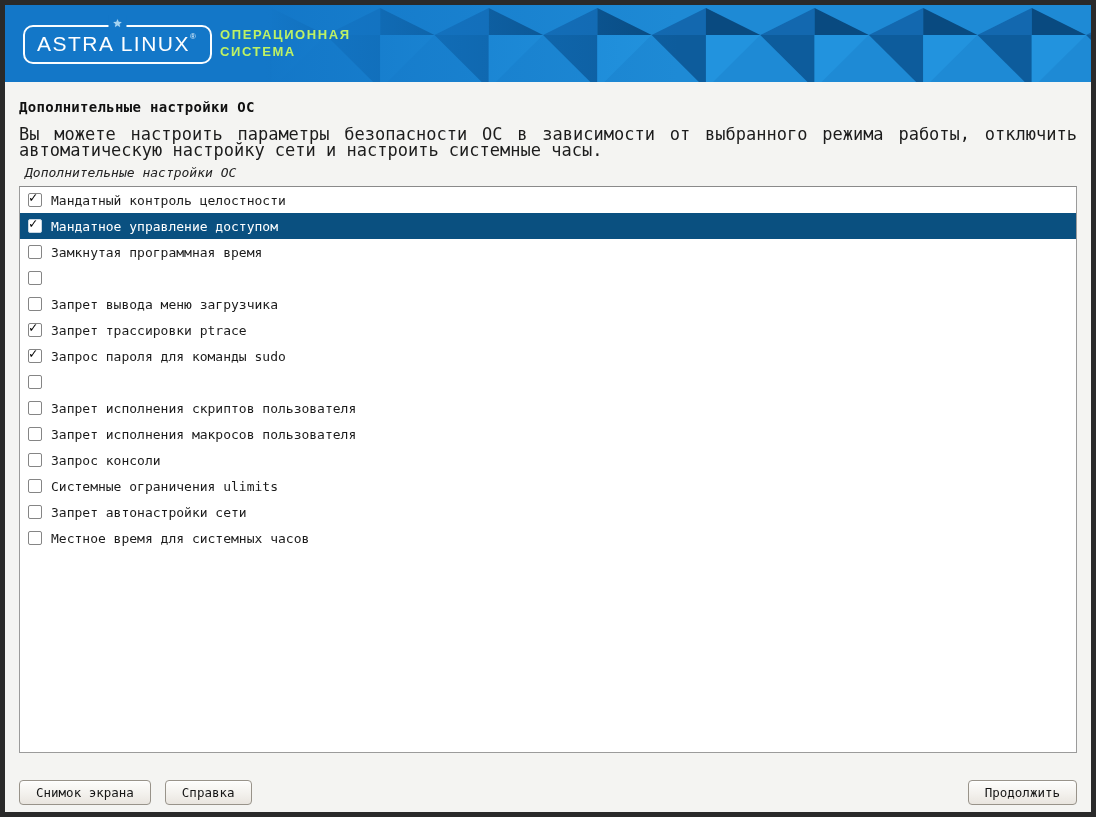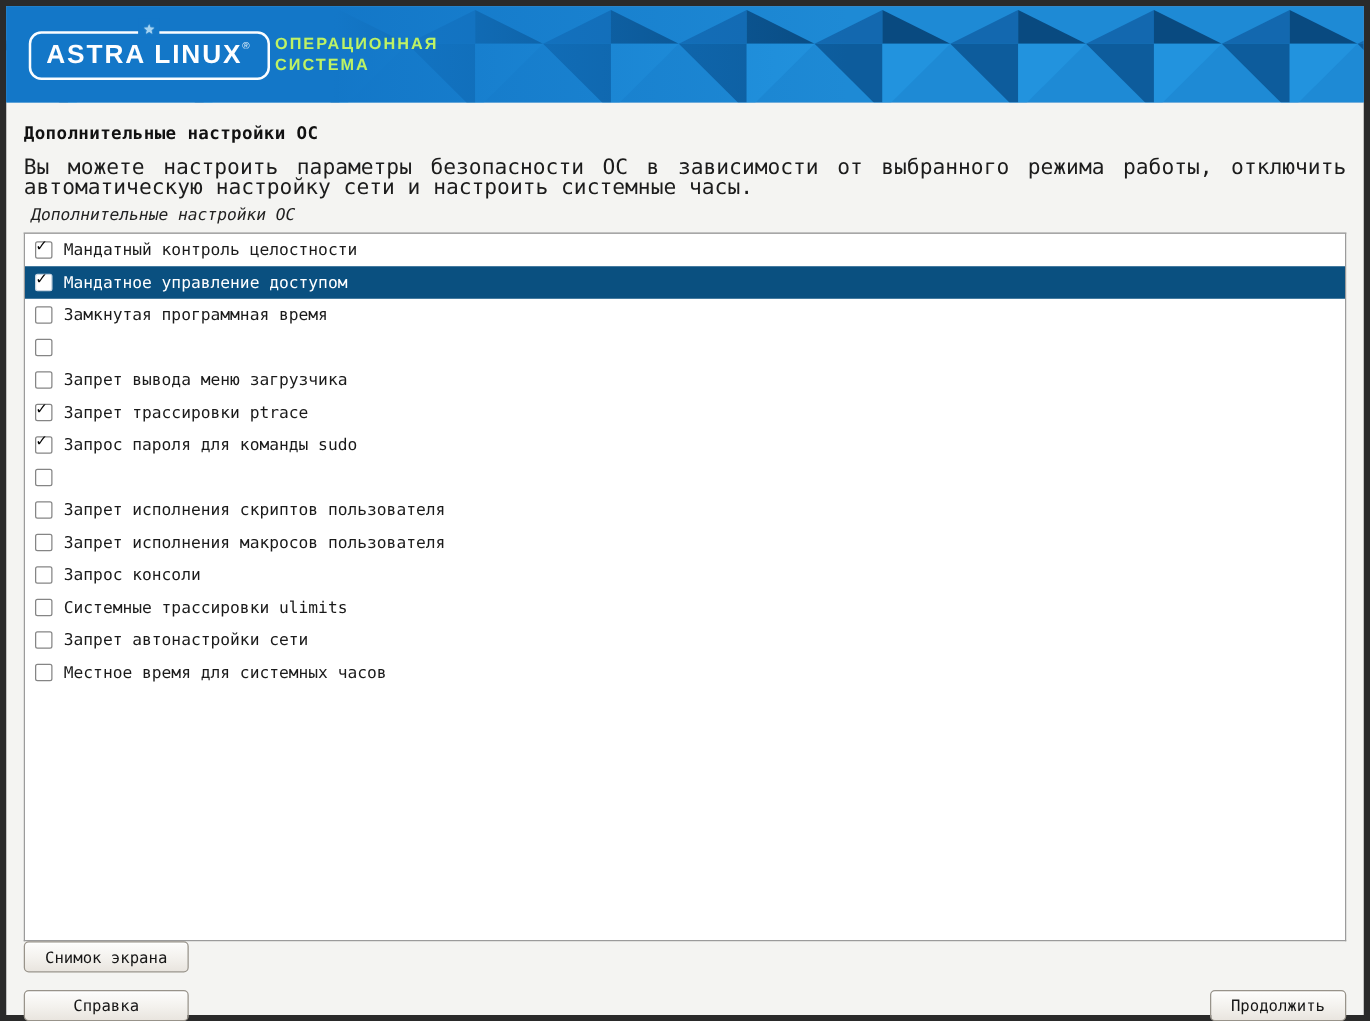--- a/index.html
+++ b/index.html
@@ -31,21 +31,21 @@
   }
   .logo-box {
     position: absolute; left: 18px; top: 20px;
     border: 2px solid #fafdff;
     border-radius: 10px;
     padding: 5px 14px 6px 12px;
     color: #ffffff;
   }
   .logo-text {
     font-family: "Liberation Sans", sans-serif;
-    font-weight: bold; font-size: 21px; letter-spacing: 1.5px;
+    font-weight: normal; font-size: 21px; letter-spacing: 1.5px;
     color: #fdfeff;
   }
   .logo-reg { font-family: "Liberation Sans", sans-serif; font-size: 8px; vertical-align: top; color: #e8f4fc; }
   .logo-star {
     position: absolute; top: -12px; left: 50%; transform: translateX(-50%);
     background: #1377c8; padding: 0 4px;
     color: #a5d4f2; font-size: 15px; line-height: 1;
     text-shadow: 0 0 1px #e5f3fc;
   }
   .brand {
@@ -109,21 +109,21 @@
     line-height: 1;
   }
   .row.checked .check { display: block; }
 
   
   .footer {
     margin-top: auto;
     padding-bottom: 7px;
     display: flex; justify-content: space-between; align-items: flex-end;
   }
-  .footer-left { display: flex; gap: 14px; flex-direction: column; }
+  .footer-left { display: flex; gap: 14px; }
   .btn {
     font-family: "DejaVu Sans Mono", monospace;
     font-size: 12.5px; color: #161616;
     padding: 4px 16px;
     min-height: 24px;
     background: linear-gradient(180deg, #fdfdfc 0%, #f3f1ed 55%, #e9e5df 100%);
     border: 1px solid #98938a;
     border-radius: 4px;
     box-shadow: inset 0 1px 0 #ffffff;
     cursor: pointer;
@@ -245,21 +245,21 @@
           <div class="row">
     <span class="checkbox"></span>
     <span class="row-label">Запрет исполнения макросов пользователя</span>
   </div>
           <div class="row">
     <span class="checkbox"></span>
     <span class="row-label">Запрос консоли</span>
   </div>
           <div class="row">
     <span class="checkbox"></span>
-    <span class="row-label">Системные трассировки ulimits</span>
+    <span class="row-label">Системные ограничения ulimits</span>
   </div>
           <div class="row">
     <span class="checkbox"></span>
     <span class="row-label">Запрет автонастройки сети</span>
   </div>
           <div class="row">
     <span class="checkbox"></span>
     <span class="row-label">Местное время для системных часов</span>
   </div>
         </div>

